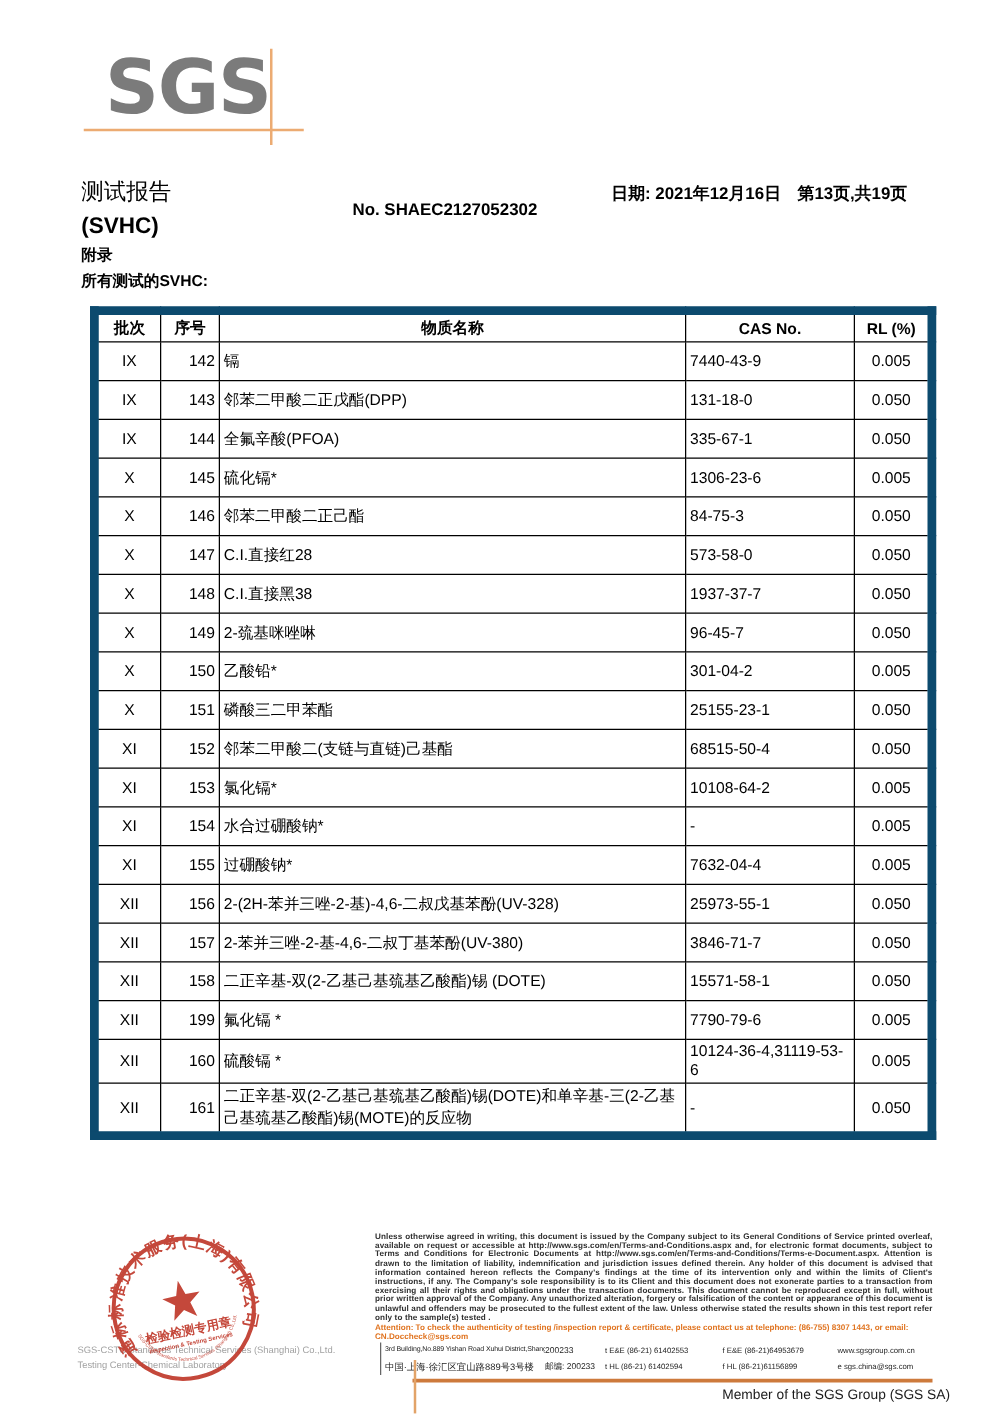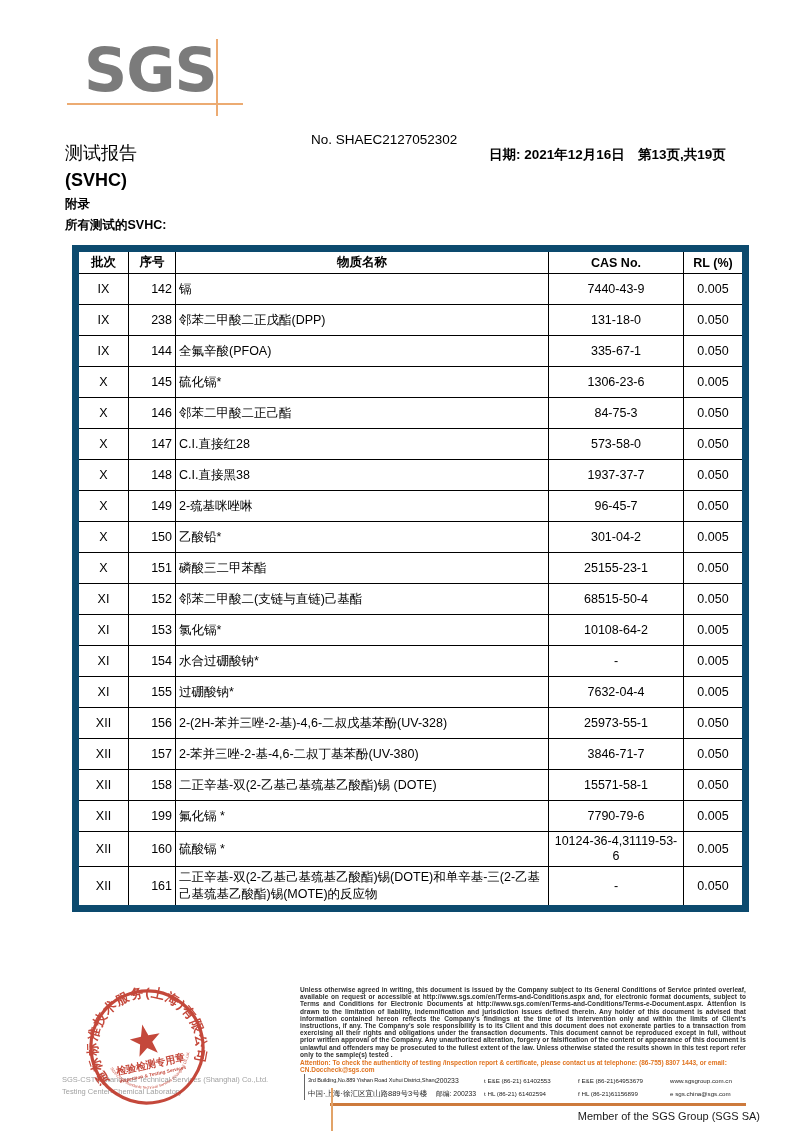--- a/index.html
+++ b/index.html
@@ -14,42 +14,42 @@
     position:absolute; left:73px; top:36px; font-size:60px; font-weight:800;
     color:#7b7b7b; letter-spacing:-1px; line-height:68px;
     font-family:"DejaVu Sans","Liberation Sans",sans-serif;
     margin-left:11px;
   }
   .logo-hline { position:absolute; left:67px; top:103px; width:176px; height:2px; background:#ecab72; }
   .logo-vline { position:absolute; left:216px; top:39px; width:2px; height:77px; background:#ecab72; }
 
   .report-title-1 { position:absolute; left:65px; top:141px; font-size:18px; font-weight:400; }
   .report-title-2 { position:absolute; left:65px; top:170px; font-size:18px; font-weight:700; }
-  .report-no  { position:absolute; left:282px; top:132px; font-size:13.5px; font-weight:400;margin-left:29px; }
+  .report-no  { position:absolute; left:282px; top:160px; font-size:13.5px; font-weight:700; }
   .report-date{ position:absolute; left:489px; top:146px; font-size:13.5px; font-weight:700; }
   .report-page{ position:absolute; left:638px; top:146px; font-size:13.5px; font-weight:700; }
   .appendix   { position:absolute; left:65px; top:196px; font-size:12.5px; font-weight:700; }
   .subtitle   { position:absolute; left:65px; top:217px; font-size:12.5px; font-weight:700; }
 
   
   table.svhc {
     position:absolute; left:72px; top:245px; width:670px;
     border-collapse:collapse; table-layout:fixed;
     border:7px solid #0c4a6e;
   }
   table.svhc th, table.svhc td {
     border:1.5px solid #000; font-size:12.5px; vertical-align:middle;
     padding:2px 3px; overflow:hidden;
   }
   table.svhc th { height:24px; font-weight:700; text-align:center; padding:2px 1px; }
   table.svhc td { height:31px; }
   td.col-batch { text-align:center; }
   td.col-no    { text-align:right; padding-right:11px; }
   td.col-name  { text-align:left; padding-left:4px; line-height:17px; }
-  td.col-cas   { text-align:center; word-break:break-all; line-height:15px;margin-left:32px; }
+  td.col-cas   { text-align:left; word-break:break-all; line-height:15px;margin-left:32px; }
   td.col-rl    { text-align:center; }
 
   
   .company-lines {
     position:absolute; left:62px; top:1074px; width:260px;
     font-size:7.5px; line-height:11.5px; color:#a2a2a2; letter-spacing:0;
   }
   .stamp {
     position:absolute; left:84px; top:984px; width:126px; height:126px;
     transform:rotate(-12deg); opacity:0.92;
@@ -116,21 +116,21 @@
     <tbody>
         <tr>
           <td class="col-batch">IX</td>
           <td class="col-no">142</td>
           <td class="col-name">镉</td>
           <td class="col-cas">7440-43-9</td>
           <td class="col-rl">0.005</td>
         </tr>
         <tr>
           <td class="col-batch">IX</td>
-          <td class="col-no">238</td>
+          <td class="col-no">143</td>
           <td class="col-name">邻苯二甲酸二正戊酯(DPP)</td>
           <td class="col-cas">131-18-0</td>
           <td class="col-rl">0.050</td>
         </tr>
         <tr>
           <td class="col-batch">IX</td>
           <td class="col-no">144</td>
           <td class="col-name">全氟辛酸(PFOA)</td>
           <td class="col-cas">335-67-1</td>
           <td class="col-rl">0.050</td>

